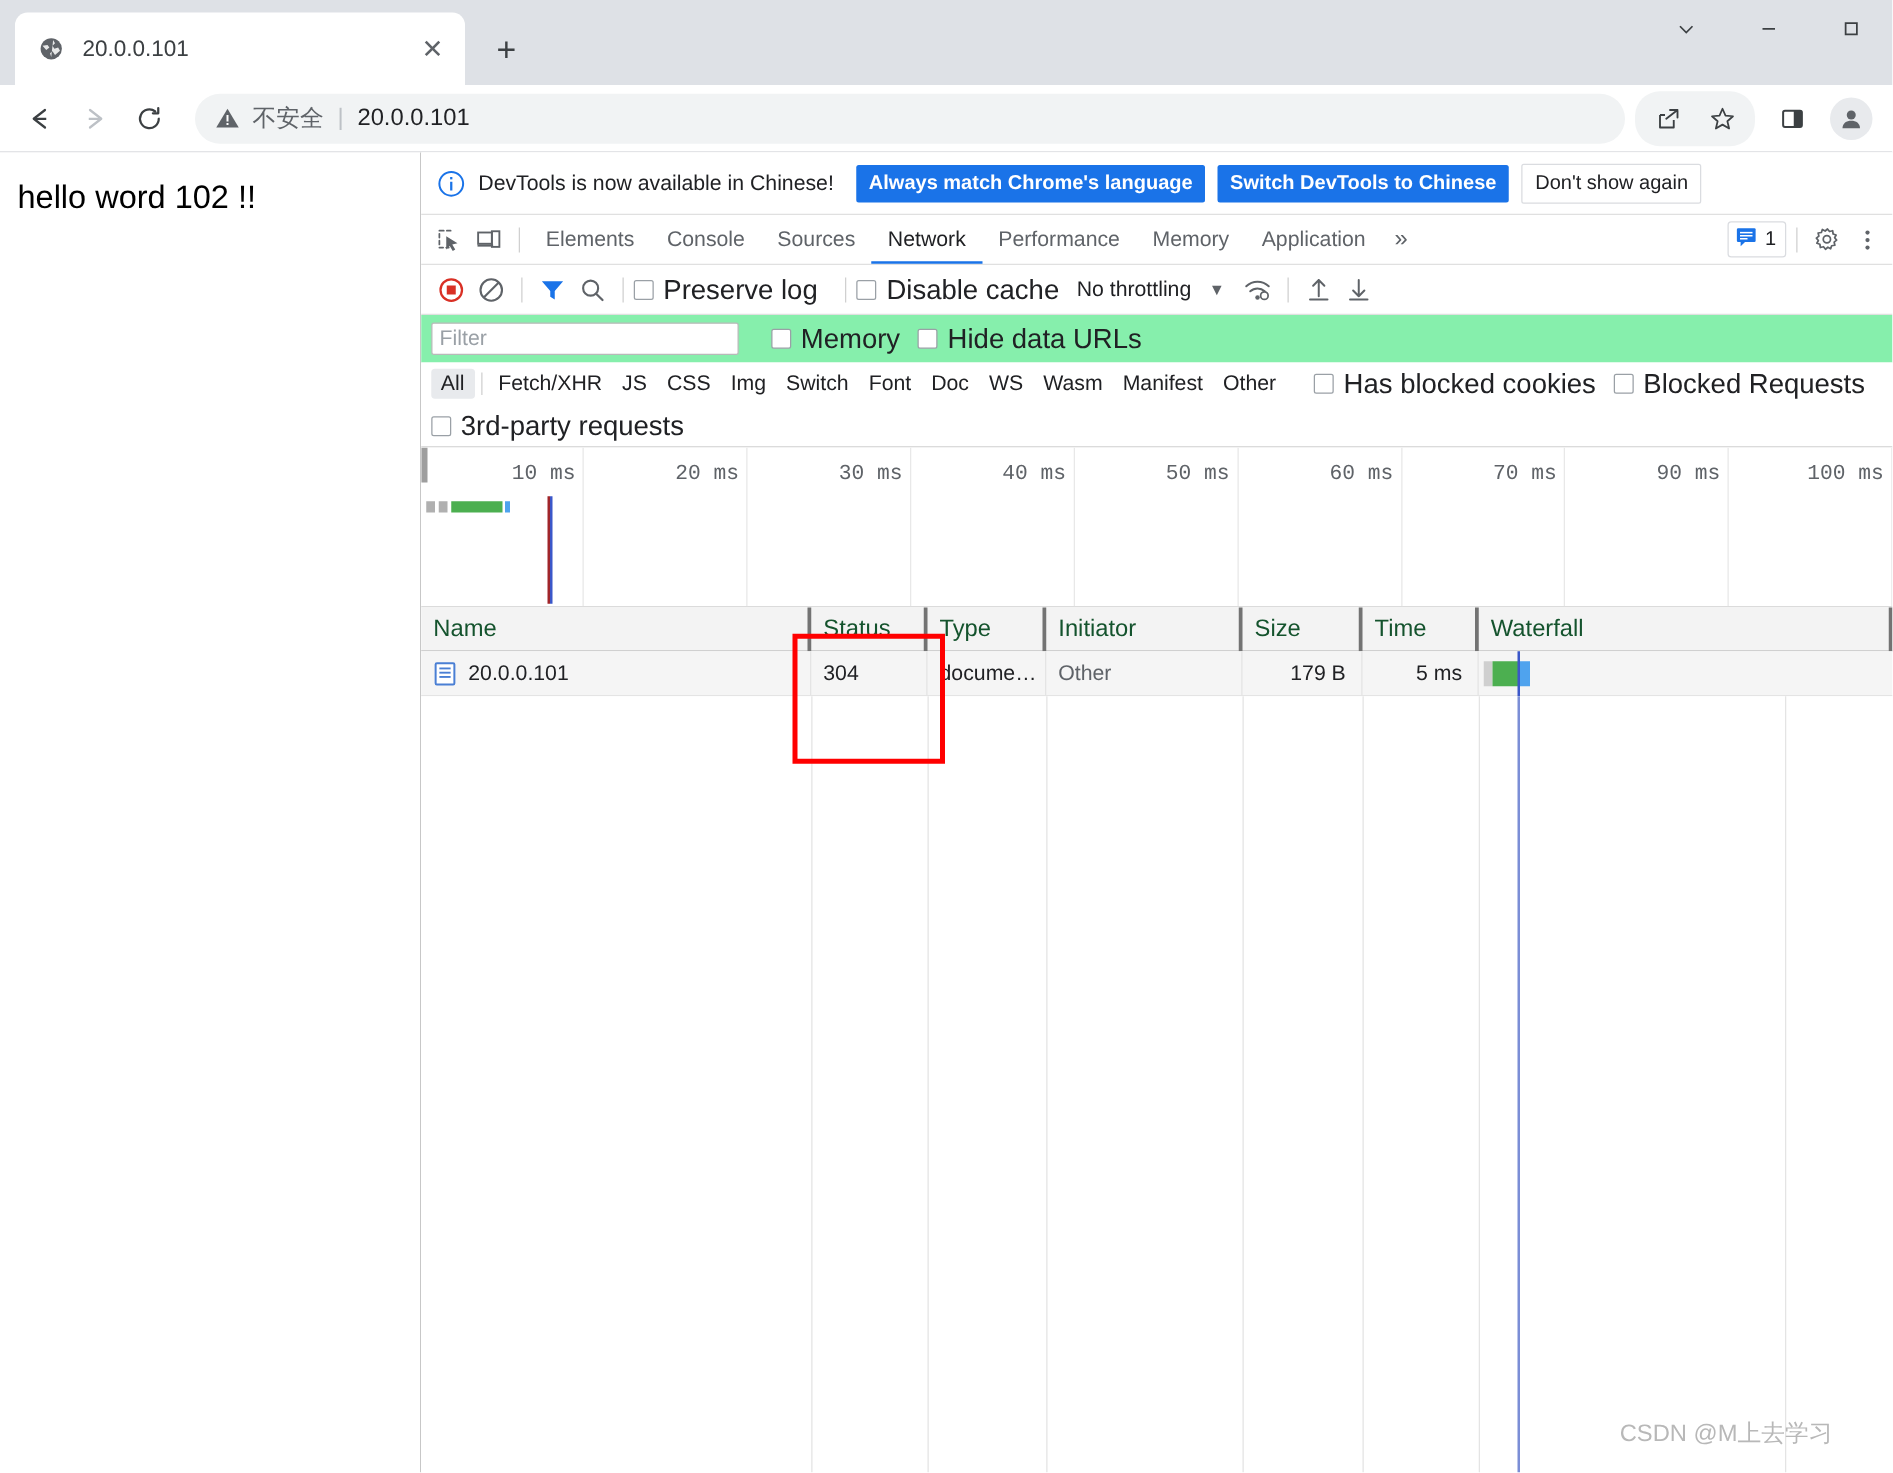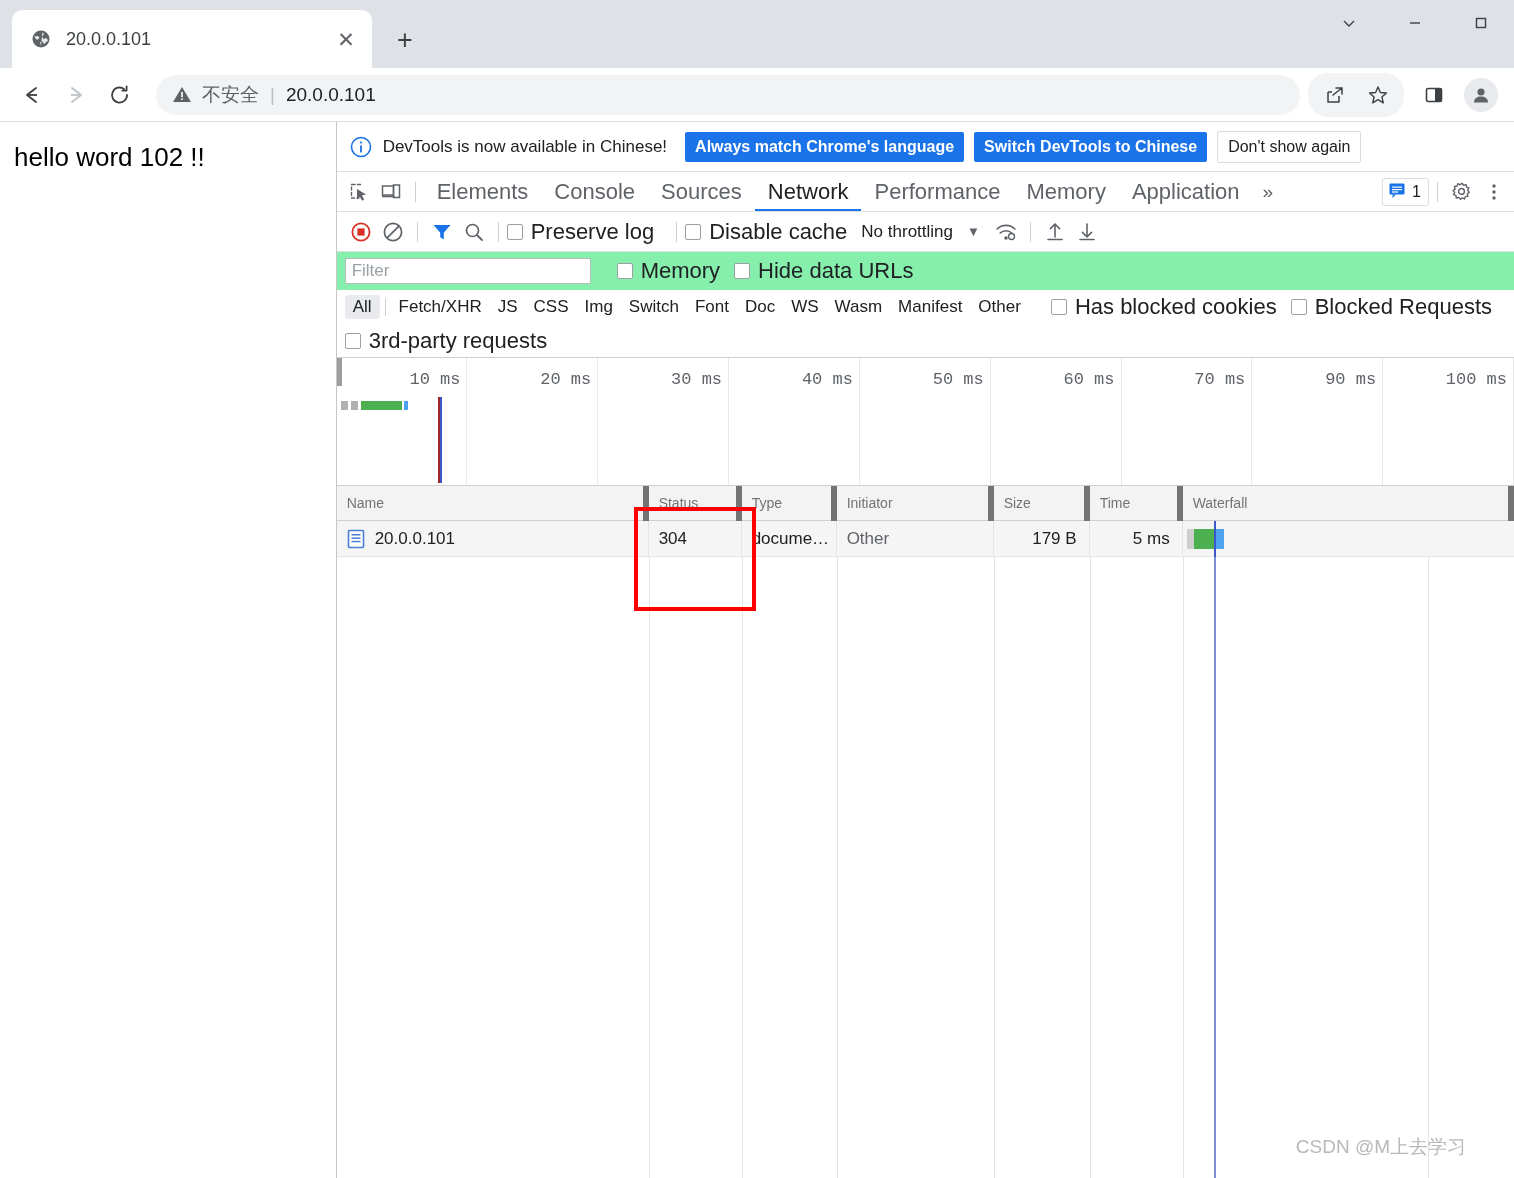--- a/index.html
+++ b/index.html
@@ -121,21 +121,21 @@
     border-bottom: 1px solid #e0e0e0; padding-left: 6px;
     background: #fff;
   }
   .dt-icon-btn {
     width: 32px; height: 32px; display:flex; align-items:center; justify-content:center;
     cursor: pointer; color: #5f6368;
   }
   .vsep { width: 1px; height: 20px; background: #d0d0d0; margin: 0 8px; }
   .dt-tab {
     padding: 0 13px; height: 39px; line-height: 39px;
-    font-size: 22px; color: #5f6368; cursor: pointer; white-space: nowrap;
+    font-size: 17px; color: #5f6368; cursor: pointer; white-space: nowrap;
   }
   .dt-tab.active { color: #202124; border-bottom: 2px solid #1a73e8; }
   .dt-more { padding: 0 10px; font-size: 19px; color: #5f6368; cursor: pointer; }
   .dt-tabs-right { margin-left: auto; display:flex; align-items:center; padding-right: 4px; }
   .msgbadge {
     display:flex; align-items:center; gap:6px;
     border:1px solid #dadce0; border-radius:3px; padding: 2px 7px 2px 5px; cursor:pointer;
   }
   .msgbadge .cnt { font-size: 16px; color:#202124; }
 
@@ -192,22 +192,22 @@
   .ov-redline { position:absolute; left: 101px; top: 39px; width: 2px; height: 86px; background: #a0252a; }
   .ov-blueline { position:absolute; left: 103px; top: 39px; width: 2px; height: 86px; background: #3b57c9; }
 
   
   .table { flex: 1; display: flex; flex-direction: column; background: #fff; position: relative; }
   .thead {
     display: flex; height: 35px; background: #f3f3f3;
     border-bottom: 1px solid #d0d0d0; align-items: center;
   }
   .th {
-    font-size: 14px; color: #737373; padding-left: 10px;
-    border-right: 6px solid #737373; height: 35px; line-height: 35px;
+    font-size: 19px; color: #14532d; padding-left: 10px;
+    border-right: 3px solid #737373; height: 35px; line-height: 35px;
     overflow: hidden; white-space: nowrap;
   }
   .trow {
     display: flex; height: 36px; align-items: center;
     background: #f5f5f5; border-bottom: 1px solid #e4e4e4;
   }
   .td {
     font-size: 17px; color: #202124; padding-left: 10px;
     border-right: 1px solid #e4e4e4; height: 36px; line-height: 36px;
     overflow: hidden; white-space: nowrap;

